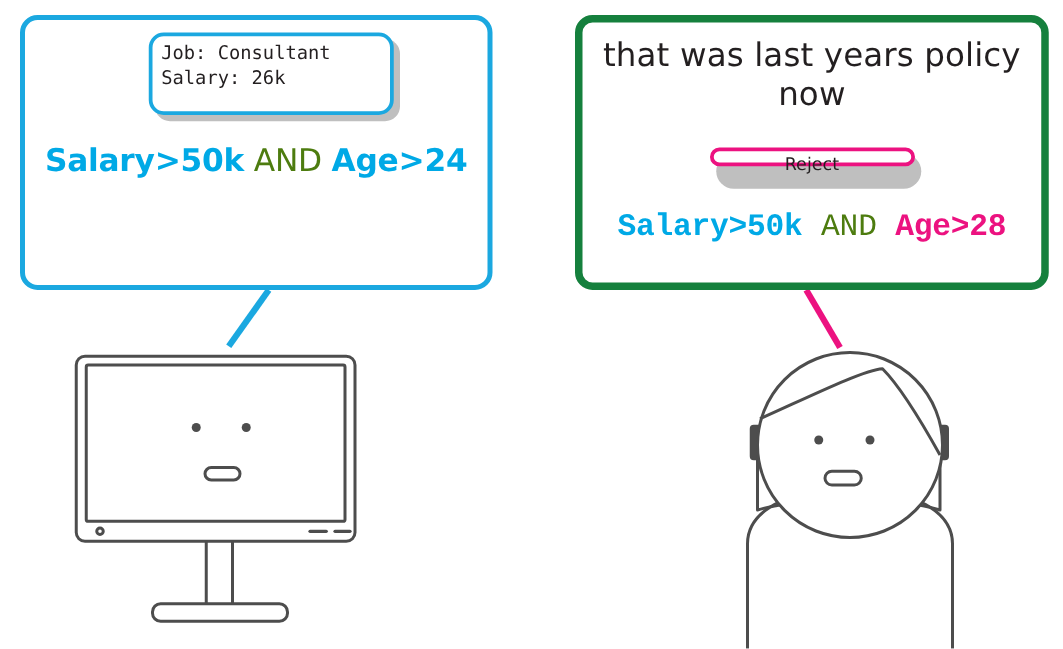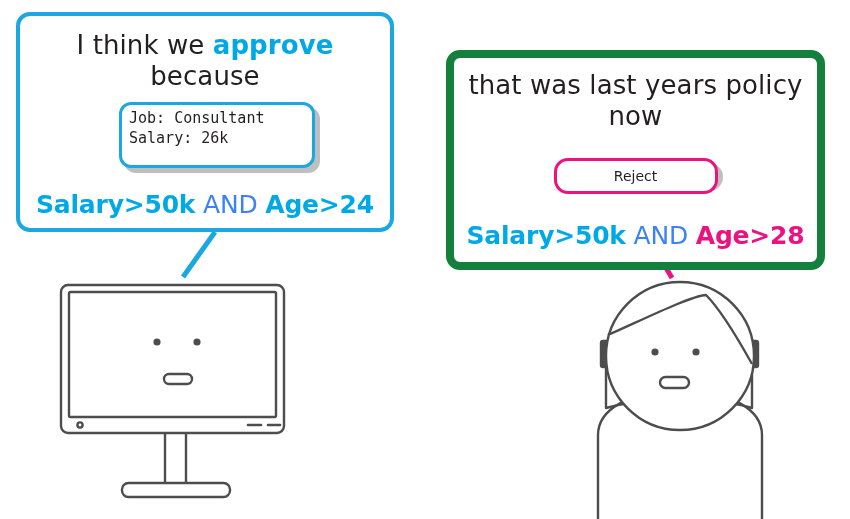--- a/index.html
+++ b/index.html
@@ -34,26 +34,25 @@
     text-align: center;
   }
   #bubble-left {
     left: 16px;
     top: 12px;
     width: 378px;
     height: 220px;
     border: 4px solid #1BA8E0;
   }
   #bubble-right {
-    left: 446px;
+    left: 460px;
     top: 12px;
     width: 379px;
     height: 220px;
-    border: 8px solid #15803d;
-    margin-top: 38px;
+    border: 6px solid #15803d;
   }
 
   .line-top {
     font-size: 26px;
     line-height: 31px;
     color: #231f20;
     padding: 0 10px;
     letter-spacing: 0.1px;
   }
   #bubble-left .line-top { margin-top: 14px; }
@@ -108,42 +107,42 @@
     top: 5px;
     width: 164px;
     height: 28px;
     background: #bfbfbf;
     border-radius: 14px;
   }
   .btn-reject {
     position: relative;
     box-sizing: border-box;
     width: 164px;
-    height: 36px;
+    height: 15px;
     border: 3px solid #EC1280;
     border-radius: 14px;
     background: #ffffff;
     font-family: "DejaVu Sans", sans-serif;
     font-size: 14px;
     line-height: 22px;
     color: #231f20;
     text-align: center;
     padding: 0;
   }
 
   
   .rule-line {
     font-size: 25px;
     font-weight: bold;
     color: #231f20;
     letter-spacing: -0.2px;
   }
   #bubble-left .rule-line  { margin-top: 22px; }
-  #bubble-right .rule-line { margin-top: 27px; }
-  .rule-and { font-weight: normal; color: #3b82f6; }
+  #bubble-right .rule-line { margin-top: 27px; font-family: Liberation Mono, monospace; }
+  .rule-and { font-weight: normal; color: #4d7c0f; }
 </style>
 </head>
 <body>
 
 <div id="scene">
 
   <svg class="svg-layer" viewBox="0 0 850 519">
 
     <line x1="215" y1="232" x2="183" y2="277" stroke="#1BA8E0" stroke-width="5" stroke-linecap="butt"></line>
     <line x1="645" y1="232" x2="672" y2="278" stroke="#EC1280" stroke-width="5" stroke-linecap="butt"></line>
@@ -186,23 +185,20 @@
 
       <circle cx="655" cy="352" r="3.6" fill="#4d4d4d" stroke="none"></circle>
       <circle cx="696" cy="352" r="3.6" fill="#4d4d4d" stroke="none"></circle>
 
       <rect x="660" y="377" width="29" height="11" rx="5.5" ry="5.5" stroke-width="2.4"></rect>
     </g>
   </svg>
 
   <div class="bubble" id="bubble-left">
 
-    <div class="line-top">
-      <span>I think we </span><span class="hl-blue">approve</span><span> because</span>
-    </div>
 
     <div class="data-card-wrap">
       <div class="data-card-shadow"></div>
       <div class="data-card">
         <div class="row">Job: Consultant</div>
         <div class="row">Salary: 26k</div>
       </div>
     </div>
 
     <div class="rule-line">

